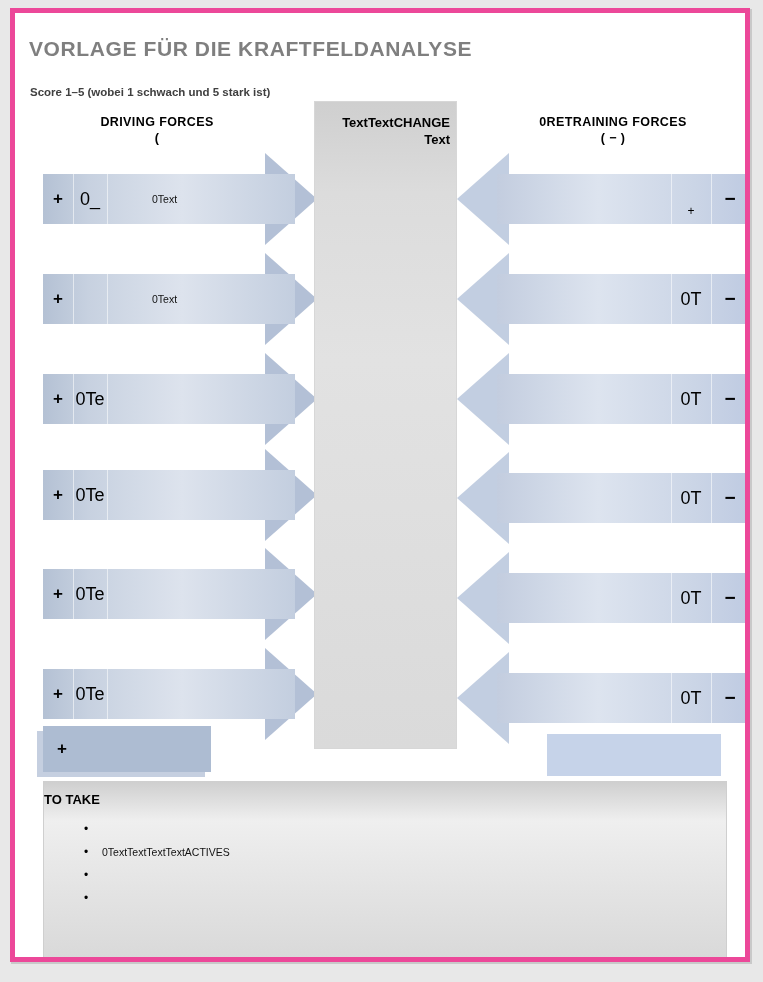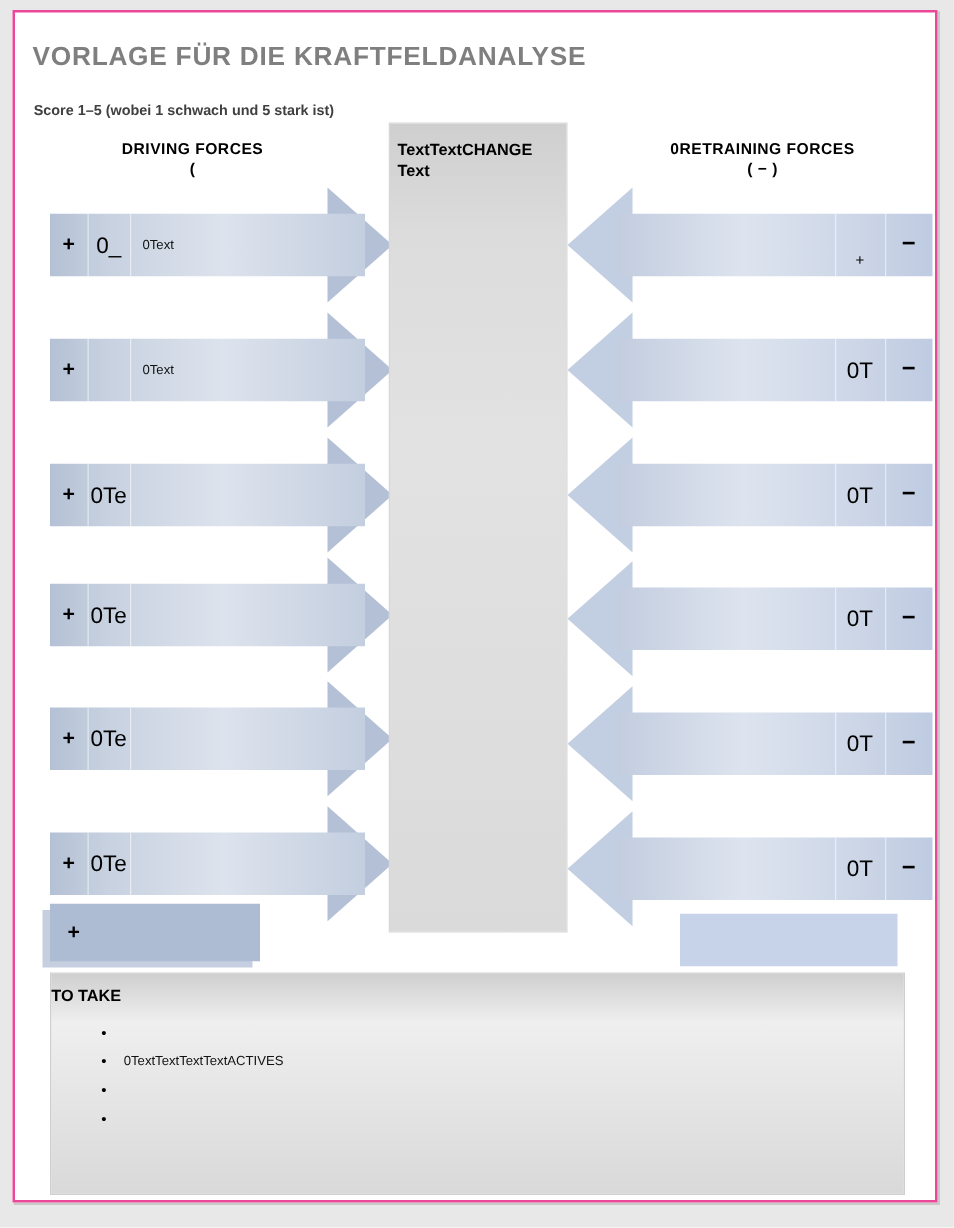--- a/index.html
+++ b/index.html
@@ -13,21 +13,21 @@
     font-family: "Liberation Sans", sans-serif;
     overflow: hidden;
   }
   .page {
     position: absolute;
     left: 10px;
     top: 8px;
     width: 740px;
     height: 954px;
     background: #ffffff;
-    border: 2px solid #ec4899;
+    border: 5px solid #ec4899;
     box-sizing: border-box;
     overflow: hidden;
   }
   .page-shadow {
     position: absolute;
     left: 11px;
     top: 9px;
     width: 741px;
     height: 955px;
     background: #c9c9c9;
@@ -78,21 +78,21 @@
     background: linear-gradient(180deg, #cfcfcf 0%, #dcdcdc 14%, #e2e2e2 40%, #dadada 100%);
     border: 1px solid #d7d7d7;
     box-sizing: border-box;
     z-index: 4;
   }
   .center-col .label {
     position: absolute;
     top: 12px;
     left: 6px;
     right: 6px;
-    text-align: left;
+    text-align: right;
     font-size: 13px;
     font-weight: bold;
     color: #000;
     line-height: 17px;
   }
 
   
   .row {
     position: absolute;
     height: 100px;
@@ -157,20 +157,21 @@
     word-break: break-all;
     text-align: center;
     padding: 0 1px;
   }
   .cell-desc {
     flex: 1;
     justify-content: flex-start;
     padding-left: 10px;
     font-size: 10.5px;
     color: #111;
+    margin-left: 35px;
   }
   .cell-desc.r { justify-content: flex-start; }
 
   .divider {
     position: absolute;
     top: 0; bottom: 0;
     width: 1px;
     background: rgba(255,255,255,0.55);
   }
 

